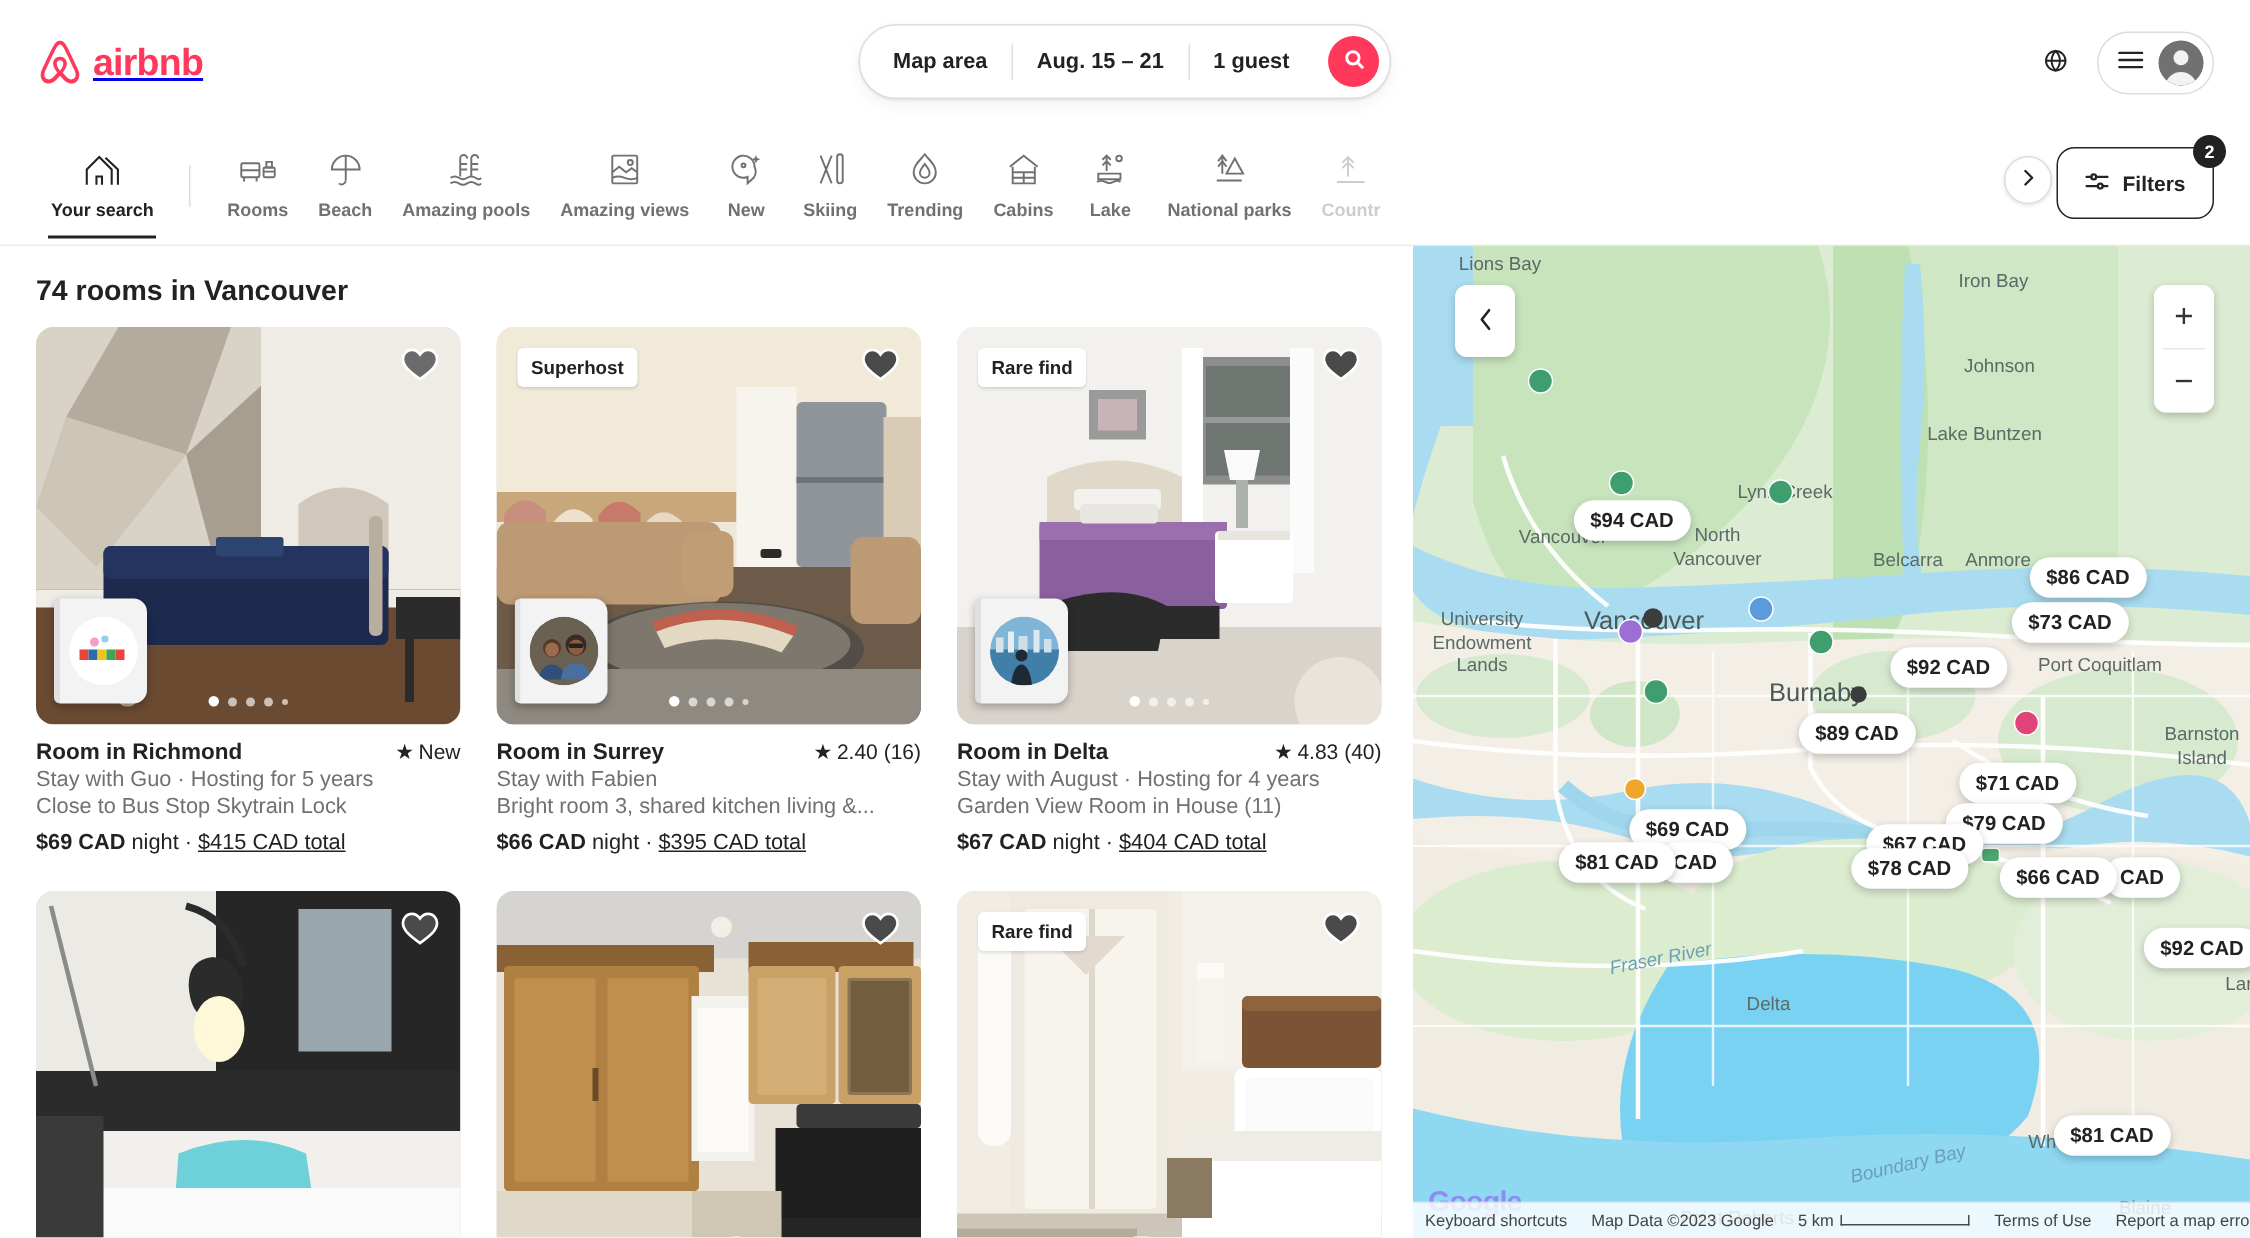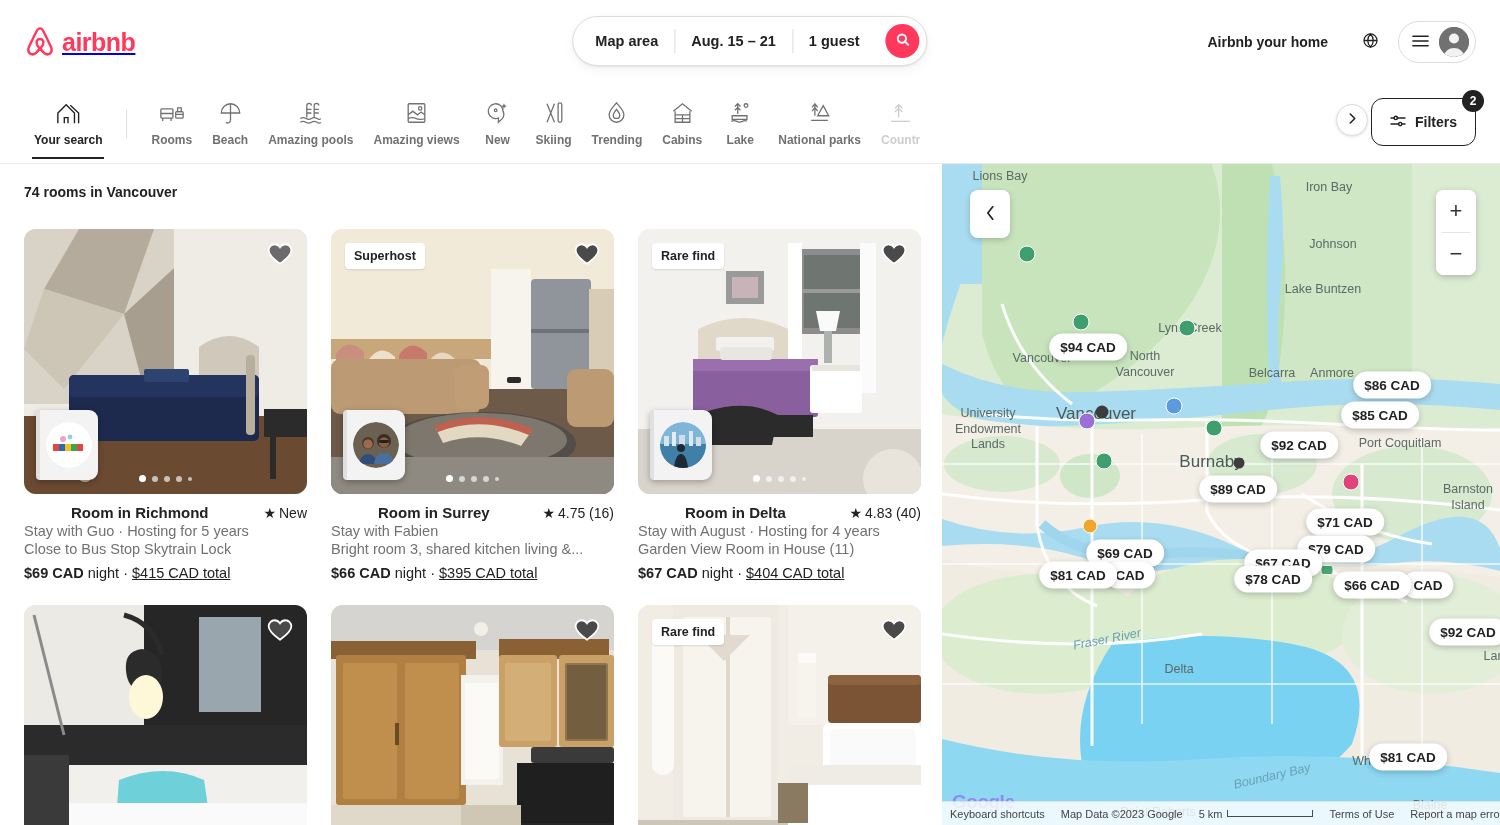--- a/index.html
+++ b/index.html
@@ -142,22 +142,22 @@
   .body-split { display: flex; height: 661px; }
 
   
   .results {
     width: 942px; height: 100%;
     padding: 20px 24px 0 24px;
     overflow: hidden;
     background: #fff;
   }
   .results-count {
-    font-size: 14px; font-weight: 600; color: #222;
-    margin-bottom: 29px;
+    font-size: 19px; font-weight: 600; color: #222;
+    margin-bottom: 12px;
   }
   .grid {
     display: grid;
     grid-template-columns: repeat(3, 283px);
     column-gap: 24px;
     row-gap: 24px;
   }
   .card { width: 283px; cursor: pointer; }
   .card-img {
     position: relative;
@@ -202,21 +202,21 @@
     z-index: 3;
   }
   .dot { width: 6px; height: 6px; border-radius: 50%; background: rgba(255,255,255,0.65); }
   .dot.on { background: #ffffff; width: 7px; height: 7px; }
   .dot.sm { width: 4px; height: 4px; }
 
   .card-title-row {
     display: flex; align-items: baseline; justify-content: space-between;
     margin-top: 10px; gap: 8px;
   }
-  .card-title { font-size: 15px; font-weight: 600; color: #222; margin-left: 47px; }
+  .card-title { font-size: 15px; font-weight: 600; color: #222; }
   .card-rating { font-size: 14px; color: #222; display: flex; align-items: center; gap: 3px; white-space: nowrap; }
   .card-sub {
     font-size: 14.5px; color: #717171; margin-top: 2px;
     white-space: nowrap; overflow: hidden; text-overflow: ellipsis;
   }
   .card-price { font-size: 14.5px; color: #222; margin-top: 8px; }
   .card-price b { font-weight: 600; }
   .card-price u { text-decoration: underline; }
 
   
@@ -315,21 +315,20 @@
       <span>
         <svg viewBox="0 0 24 24" width="15" height="15" fill="none" stroke="#fff" stroke-width="3.2" stroke-linecap="round">
           <circle cx="10.5" cy="10.5" r="6.6"></circle>
             <path d="M15.4 15.4 20.5 20.5"></path>
         </svg>
       </span>
     </button>
   </div>
 
   <div class="hdr-right">
-    <button class="host-link">Airbnb your home</button>
     <button class="globe-btn">
       <span>
         <svg viewBox="0 0 24 24" width="17" height="17" fill="none" stroke="#222" stroke-width="1.8">
           <circle cx="12" cy="12" r="9.2"></circle>
             <path d="M2.8 12h18.4M12 2.8c2.6 2.6 3.9 6 3.9 9.2s-1.3 6.6-3.9 9.2c-2.6-2.6-3.9-6-3.9-9.2S9.4 5.4 12 2.8Z"></path>
         </svg>
       </span>
     </button>
     <div class="profile-pill">
       <span>
@@ -628,21 +627,21 @@
             <span class="dot"></span>
             <span class="dot"></span>
             <span class="dot"></span>
             <span class="dot sm"></span>
           </div>
         </div>
         <div class="card-title-row">
           <span class="card-title">Room in Surrey</span>
           <span class="card-rating">
             <span>★</span>
-            <span>4.75 (16)</span>
+            <span>2.40 (16)</span>
           </span>
         </div>
         <div class="card-sub">Stay with Fabien</div>
         <div class="card-sub">Bright room 3, shared kitchen living &amp;...</div>
         <div class="card-price">
           <b>$66 CAD</b>
           <span>night</span>
           · <u>$395 CAD total</u>
         </div>
       </div>
@@ -917,21 +916,21 @@
     <span class="poi" style="left:272px;top:264px;background:#3f9e6e"></span>
     <span class="poi" style="left:409px;top:318px;background:#e0447a"></span>
     <span class="poi" style="left:148px;top:362px;background:#f0a52b;width:15px;height:15px"></span>
     <span class="poi" style="left:385px;top:406px;background:#4aa86e;width:13px;height:10px;border-radius:3px"></span>
     <span class="city-dot" style="left:160px;top:248px"></span>
     <span class="city-dot" style="left:297px;top:299px;width:11px;height:11px"></span>
 
     <div>
       <span class="pin" style="left:146px;top:183px">$94 CAD</span>
       <span class="pin" style="left:450px;top:221px">$86 CAD</span>
-      <span class="pin" style="left:438px;top:251px">$85 CAD</span>
+      <span class="pin" style="left:438px;top:251px">$73 CAD</span>
       <span class="pin" style="left:357px;top:281px">$92 CAD</span>
       <span class="pin" style="left:296px;top:325px">$89 CAD</span>
       <span class="pin" style="left:403px;top:358px">$71 CAD</span>
       <span class="pin" style="left:394px;top:385px">$79 CAD</span>
       <span class="pin" style="left:341px;top:399px">$67 CAD</span>
       <span class="pin" style="left:183px;top:389px">$69 CAD</span>
       <span class="pin" style="left:331px;top:415px">$78 CAD</span>
       <span class="pin" style="left:188px;top:411px">CAD</span>
       <span class="pin" style="left:136px;top:411px">$81 CAD</span>
       <span class="pin" style="left:486px;top:421px">CAD</span>

